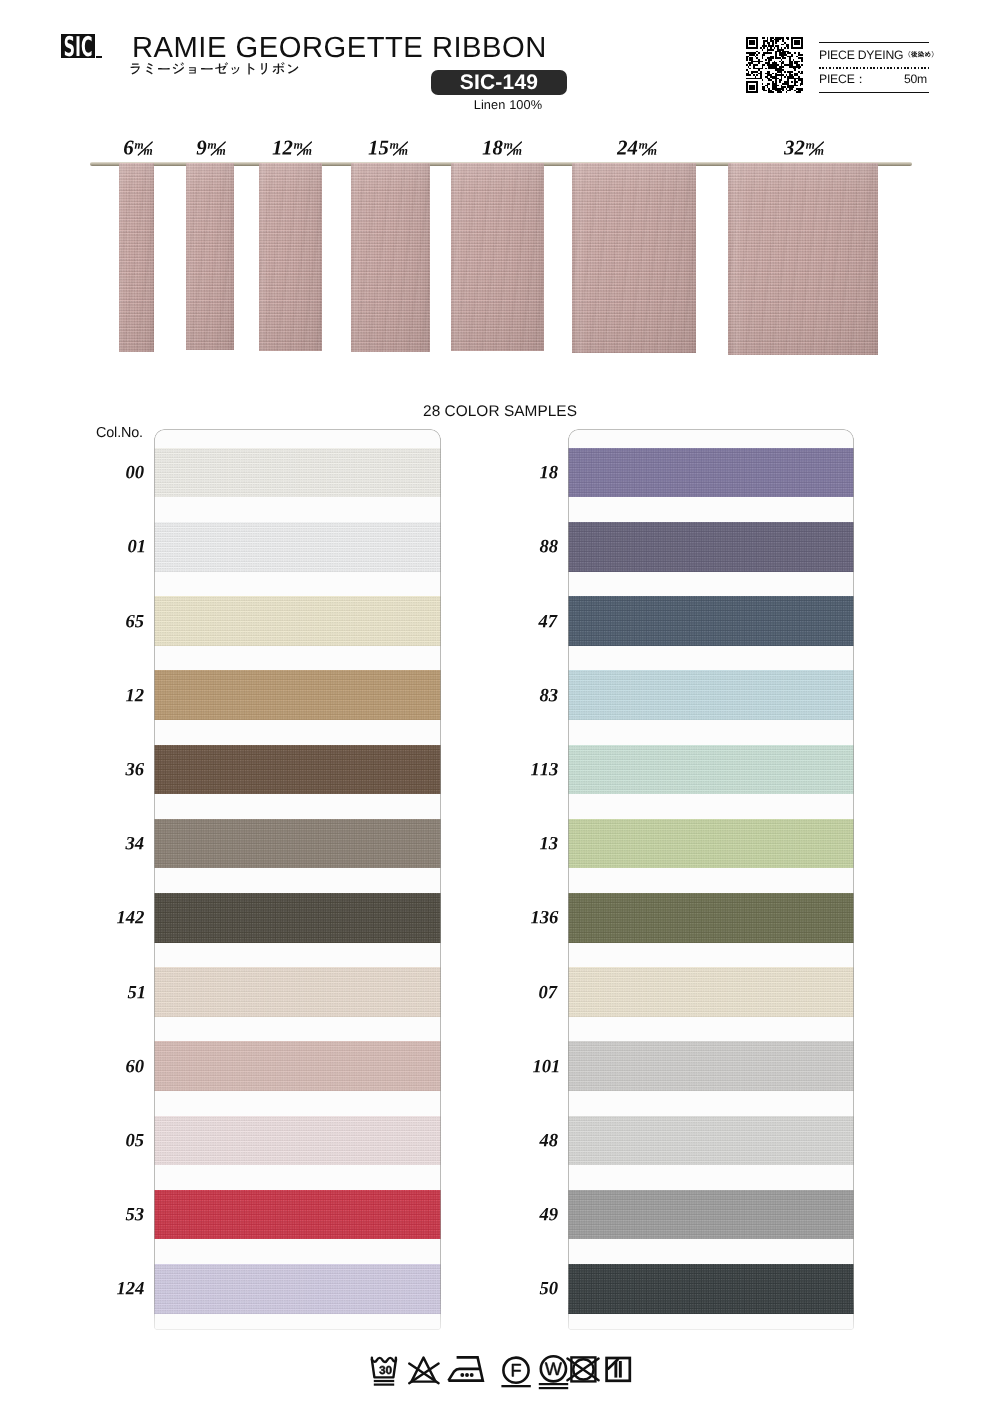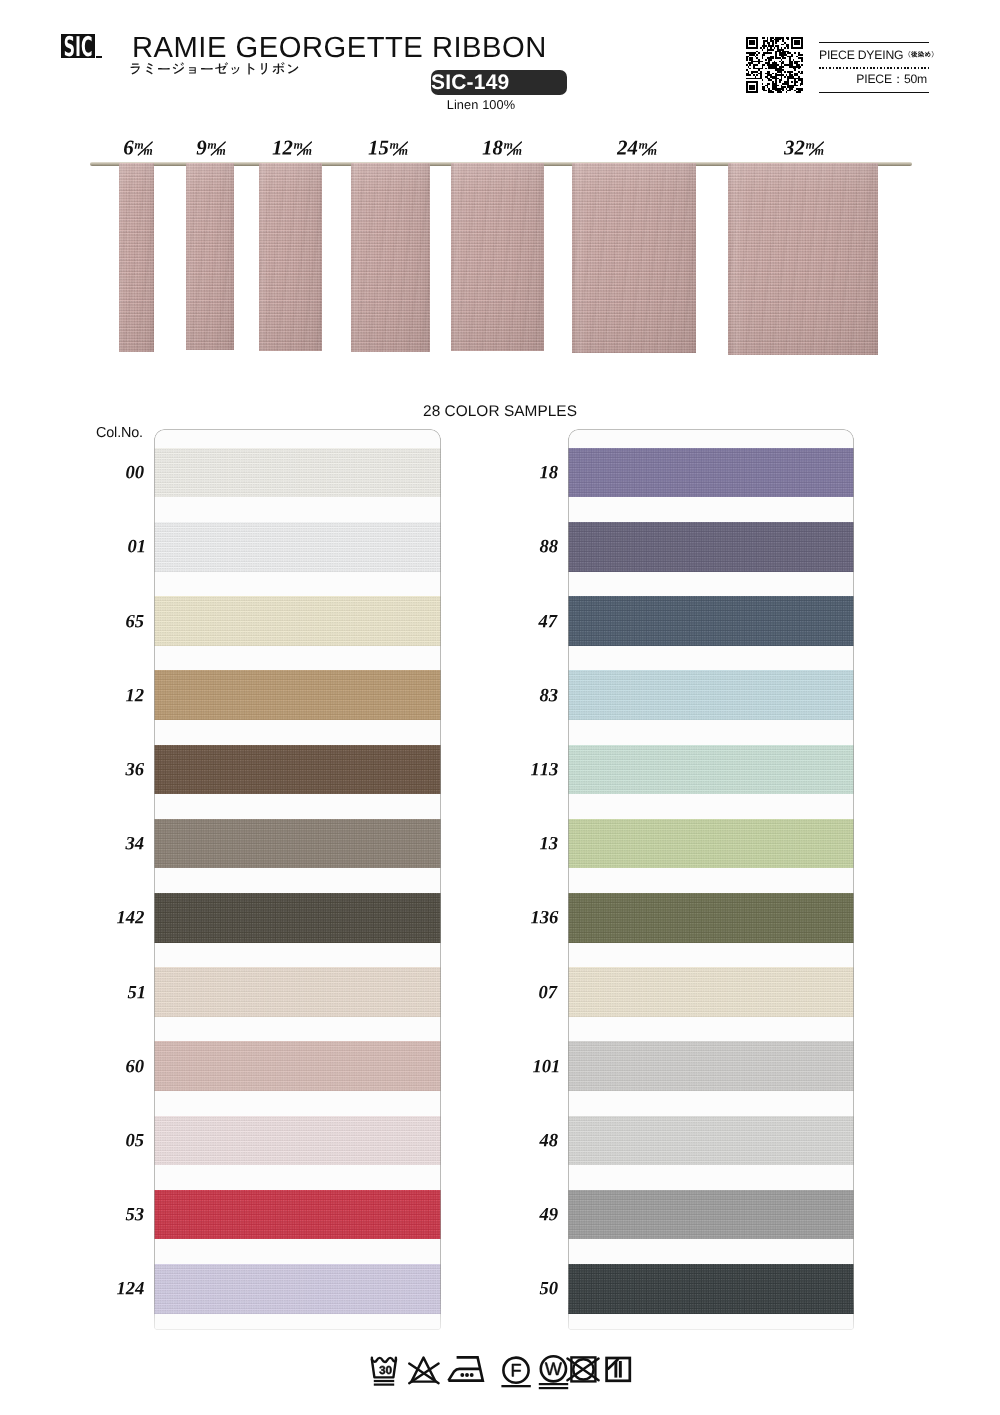--- a/index.html
+++ b/index.html
@@ -13,27 +13,27 @@
   .abs{position:absolute;}
 
   
   #logo{left:61px;top:33.5px;width:34px;height:24.6px;font-size:0;line-height:0;}
   #logo-dot{left:96.4px;top:55.7px;width:5.2px;height:2.6px;background:#111;}
   #title{left:132px;top:32.5px;font-size:29.2px;font-weight:400;letter-spacing:0.5px;
          line-height:30px;white-space:nowrap;color:#111;}
   #subtitle{left:128px;top:62px;font-size:0;line-height:0;}
   #badge{left:431px;top:70px;width:136px;height:25px;border-radius:7px;background:#2a2a2a;}
   #badge .bt{position:absolute;inset:0;color:#fff;font-weight:700;font-size:21px;
-             line-height:25px;letter-spacing:0.2px;border-radius:7px;}
-  #composition{left:413px;top:97px;width:136px;text-align:center;font-size:12.8px;
+             line-height:25px;text-align:center;letter-spacing:0.2px;border-radius:7px;}
+  #composition{left:440px;top:97px;width:136px;text-align:center;font-size:12.8px;
                font-weight:400;letter-spacing:0.1px;}
 
   
   #qr{left:746px;top:37px;width:57px;height:56px;font-size:0;line-height:0;}
-  #infobox{left:819px;top:41px;width:110px;height:52px;text-align:right;}
+  #infobox{left:819px;top:41px;width:110px;height:52px;}
   #infobox .ln{position:absolute;left:0;width:110px;height:1.8px;background:#111;}
   #infobox .dash{position:absolute;left:0;width:110px;height:2px;overflow:hidden;}
   #infobox .dash i{display:block;width:118px;height:2px;
       background-image:repeating-linear-gradient(90deg,#111 0 1.6px,rgba(0,0,0,0) 1.6px 3.4px);}
   .ib-row{position:absolute;left:0;width:110px;font-size:12.2px;white-space:nowrap;
           line-height:13px;letter-spacing:-0.2px;}
   .ib-row .jpsm{display:inline-block;vertical-align:0.5px;margin-left:1px;}
   .ib-row .rv{float:right;margin-right:2px;}
 
   

